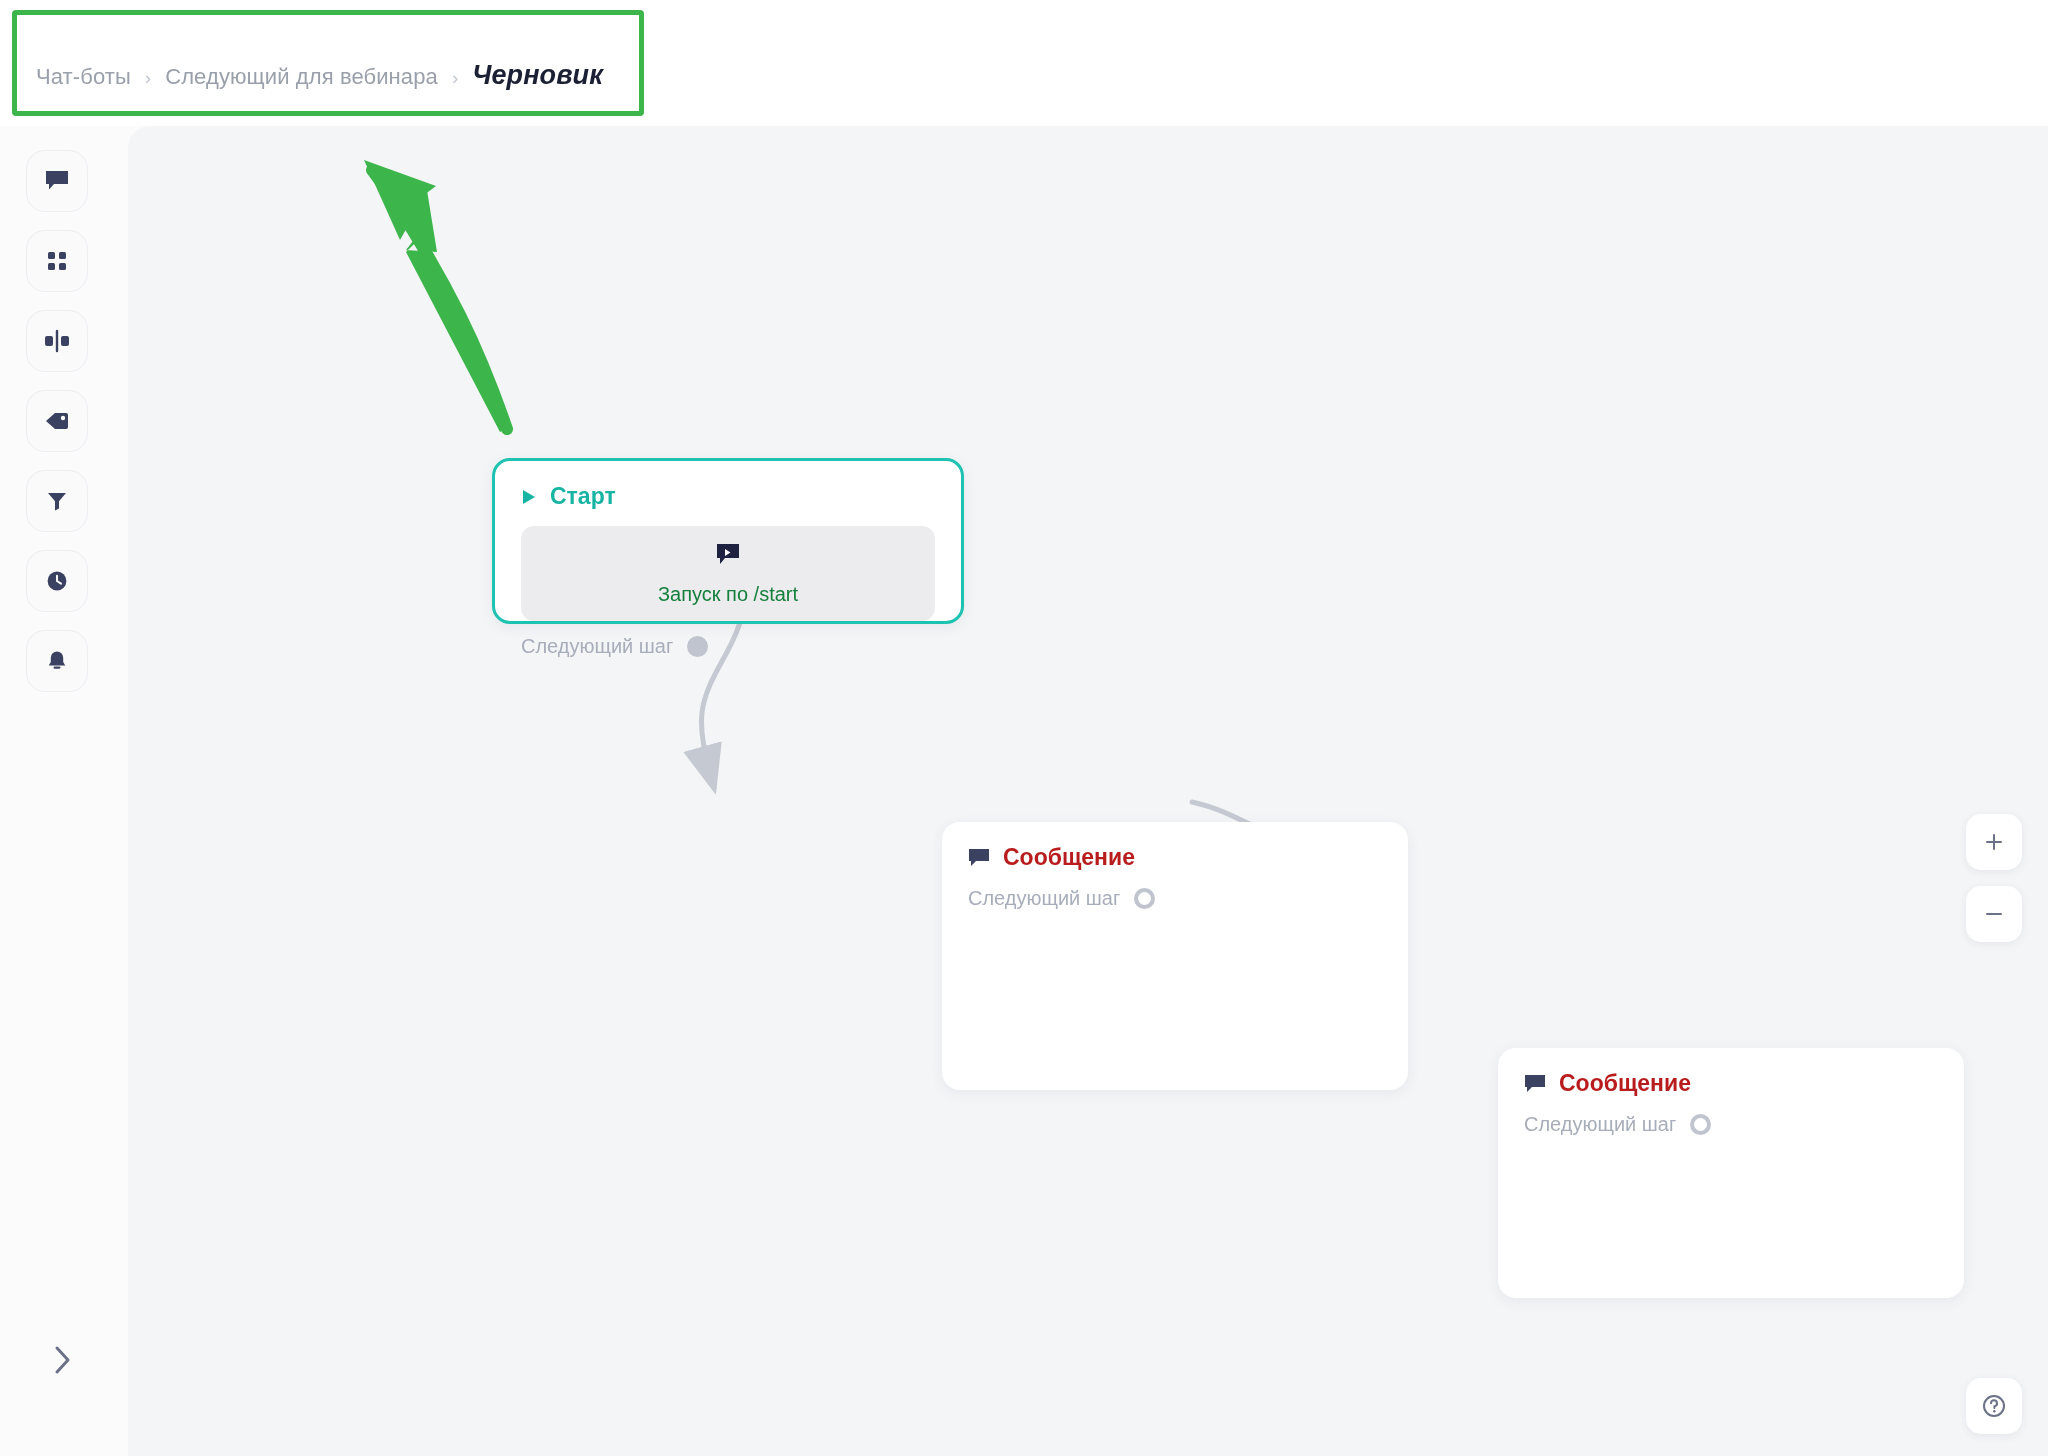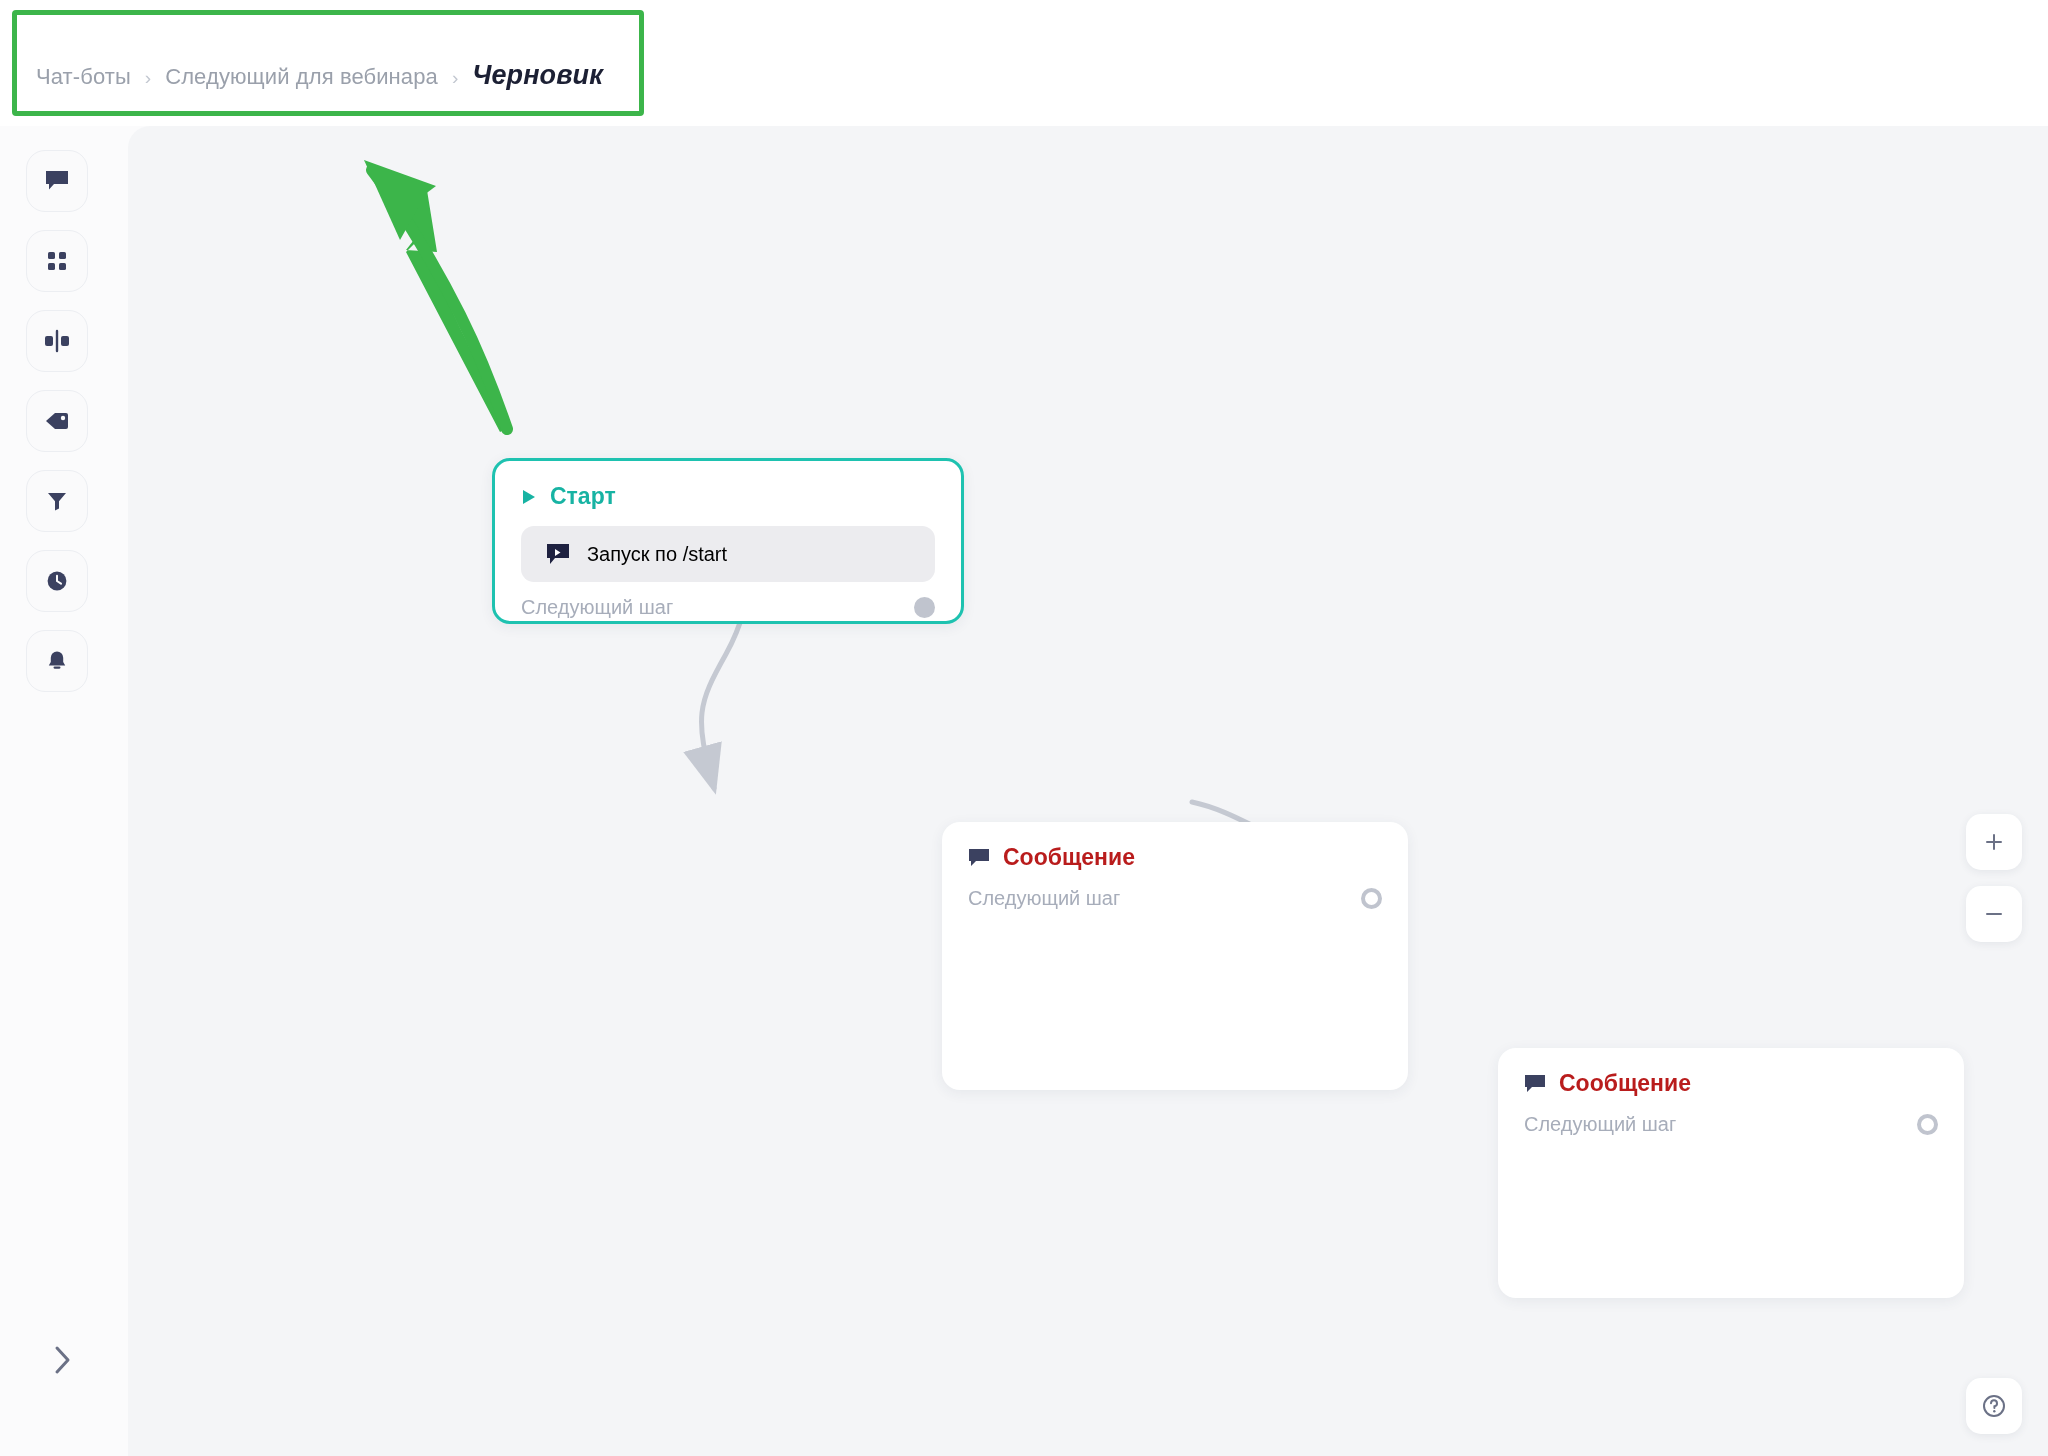--- a/index.html
+++ b/index.html
@@ -136,26 +136,26 @@
   }
   .node-title.start { color: #17b3a3; }
   .node-body {
     background: #ececef;
     border-radius: 13px;
     padding: 19px 22px;
     color: #4d5472; font-size: 20px; line-height: 1.42;
   }
   .trigger-row {
     background: #ececef; border-radius: 13px;
-    padding: 15px 24px;
+    padding: 15px 8px;
     display: flex; align-items: center; gap: 16px;
-    color: #000000; font-size: 20px;
+    color: #15803d; font-size: 20px; flex-direction: column;
   }
   .next-step {
-    display: flex; align-items: center; justify-content: space-between;
+    display: flex; align-items: center; justify-content: flex-start;
     gap: 14px; margin-top: 14px;
     color: #a7adba; font-size: 20px;
   }
   .dot-filled {
     width: 21px; height: 21px; border-radius: 50%;
     background: #c0c4ce; flex: 0 0 auto;
   }
   .dot-ring {
     width: 21px; height: 21px; border-radius: 50%;
     background: #ffffff; border: 4px solid #c0c4ce; flex: 0 0 auto;

